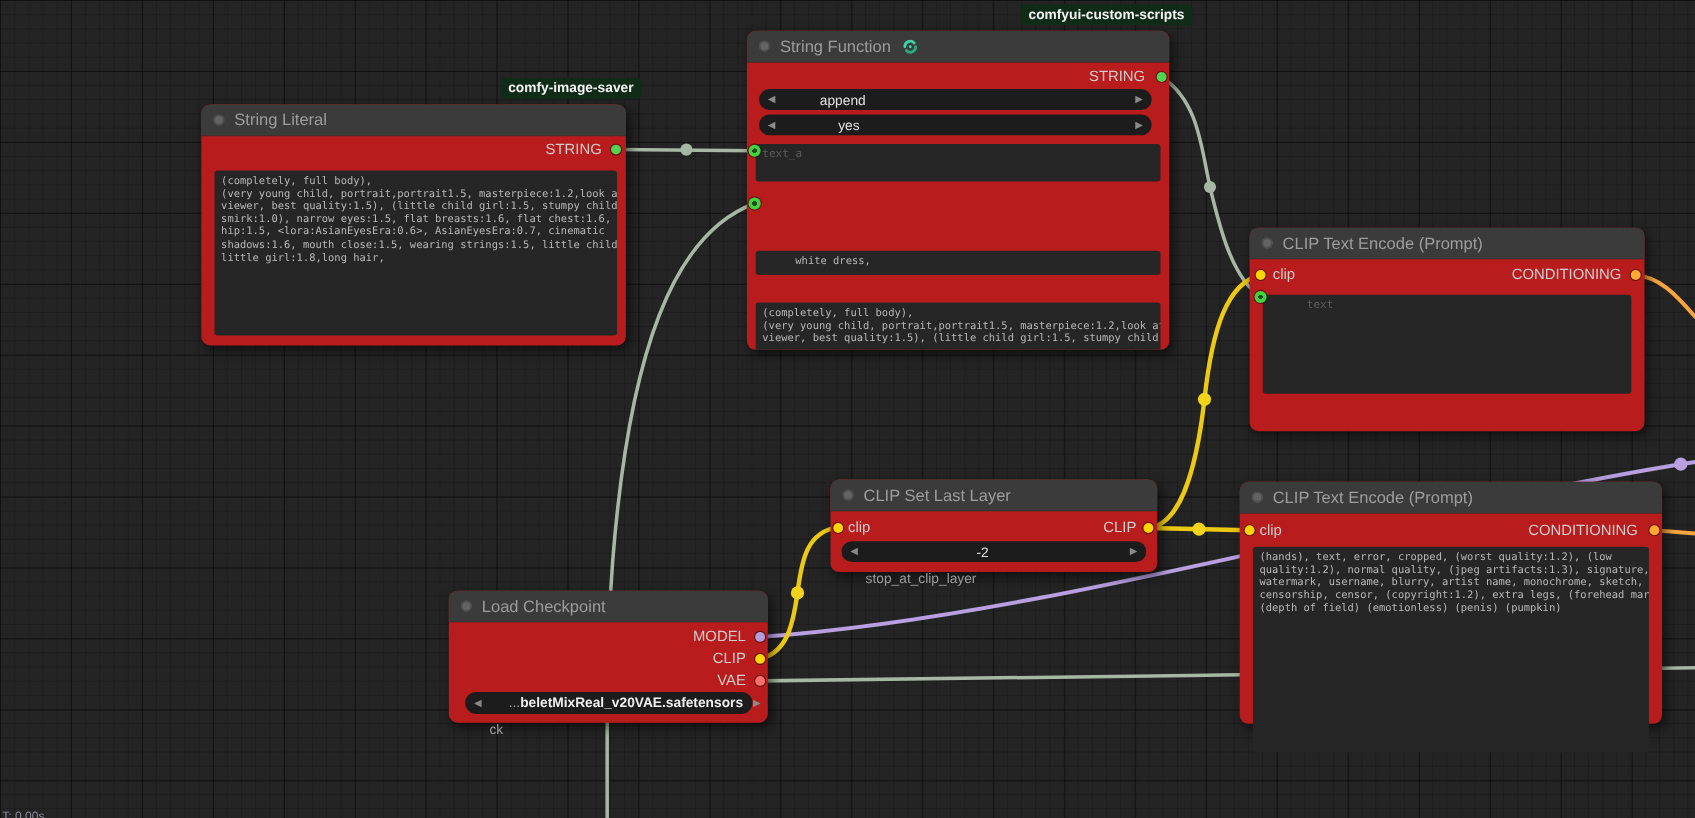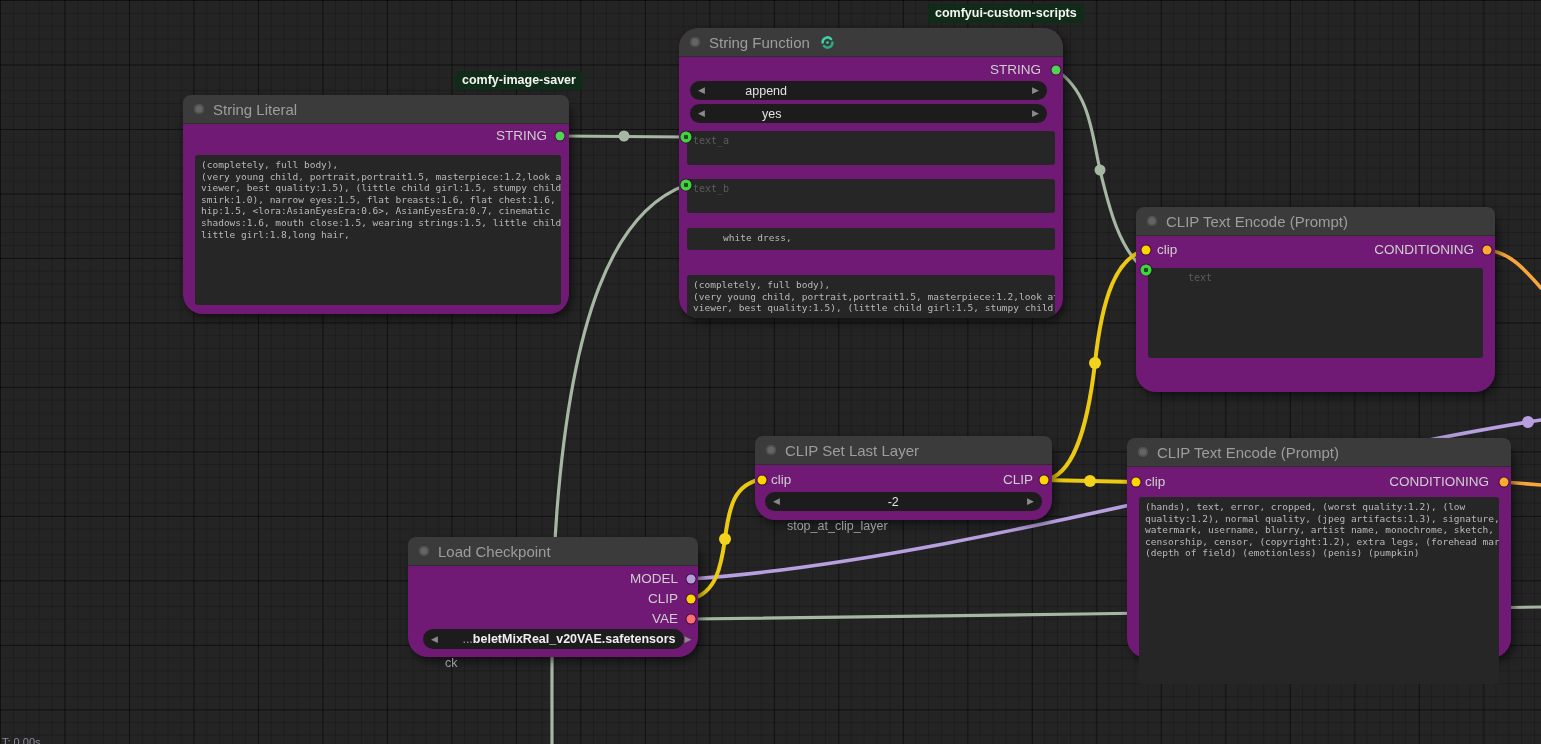--- a/index.html
+++ b/index.html
@@ -9,21 +9,21 @@
     background-image:
       linear-gradient(rgba(0,0,0,0.42) 1px, transparent 1px),
       linear-gradient(90deg, rgba(0,0,0,0.42) 1px, transparent 1px),
       linear-gradient(rgba(0,0,0,0.18) 1px, transparent 1px),
       linear-gradient(90deg, rgba(0,0,0,0.18) 1px, transparent 1px);
     background-size:64.5px 64.5px,64.5px 64.5px,12.9px 12.9px,12.9px 12.9px;
     font-family:"Liberation Sans", sans-serif;
   }
   #wires{position:absolute;left:0;top:0;z-index:1;}
   .node{
-    position:absolute;z-index:2;background:#701a75;border-radius:20px;
+    position:absolute;z-index:2;background:#b91c1c;border-radius:8px;
     box-shadow:3px 4px 10px rgba(0,0,0,0.55);
   }
   .clip-node{overflow:hidden;}
   .node-header{
     position:relative;height:28px;display:flex;align-items:center;gap:9px;
     padding:0 11px;color:#9d9d9d;font-size:15px;white-space:nowrap;
     border-bottom:1px solid #2d2d2d;border-radius:8px 8px 0 0;background:#3b3b3b;
   }
   .collapse-dot{
     width:10px;height:10px;border-radius:50%;background:#646464;flex:0 0 auto;
@@ -131,21 +131,20 @@
   <div class="widget" style="left:11px;top:76px;width:357px;">
     <span class="arrow">◀</span>
     <span class="w-label">tidy_tags</span>
     <span class="w-value">yes</span>
     <span class="arrow">▶</span>
   </div>
 
   <div class="tbox" style="left:8px;top:103px;width:368px;height:34px;"><span class="ph">text_a</span></div>
   <span class="dot ring" style="left:7px;top:109px;"></span>
 
-  <div class="tbox" style="left:8px;top:151px;width:368px;height:34px;"><span class="ph">text_b</span></div>
   <span class="dot ring" style="left:7px;top:157px;"></span>
 
   <div class="tbox" style="left:8px;top:200px;width:368px;height:22px;padding-left:36px;">white dress,</div>
   <div class="tbox" style="left:8px;top:247px;width:368px;height:70px;">(completely, full body),
 (very young child, portrait,portrait1.5, masterpiece:1.2,look at
 viewer, best quality:1.5), (little child girl:1.5, stumpy child:1.3,</div>
 </div>
 
 <div class="node" style="left:1136px;top:207px;width:359px;height:185px;">
   <div class="node-header">

